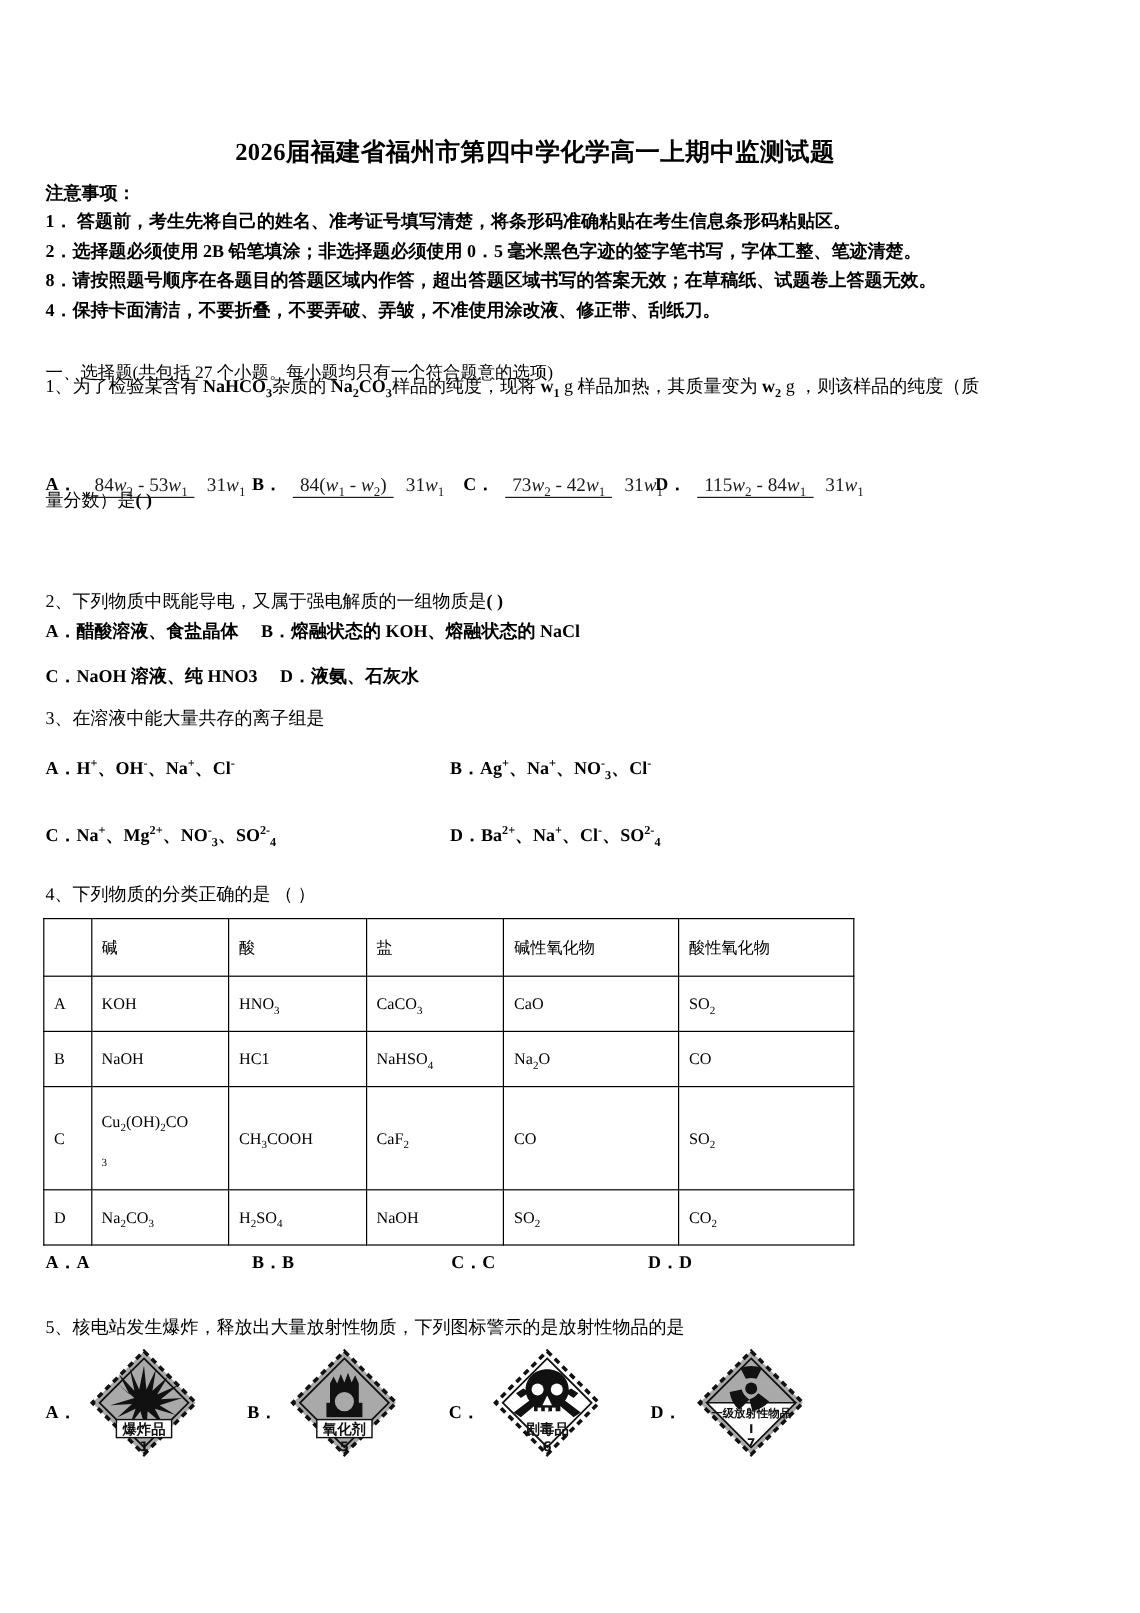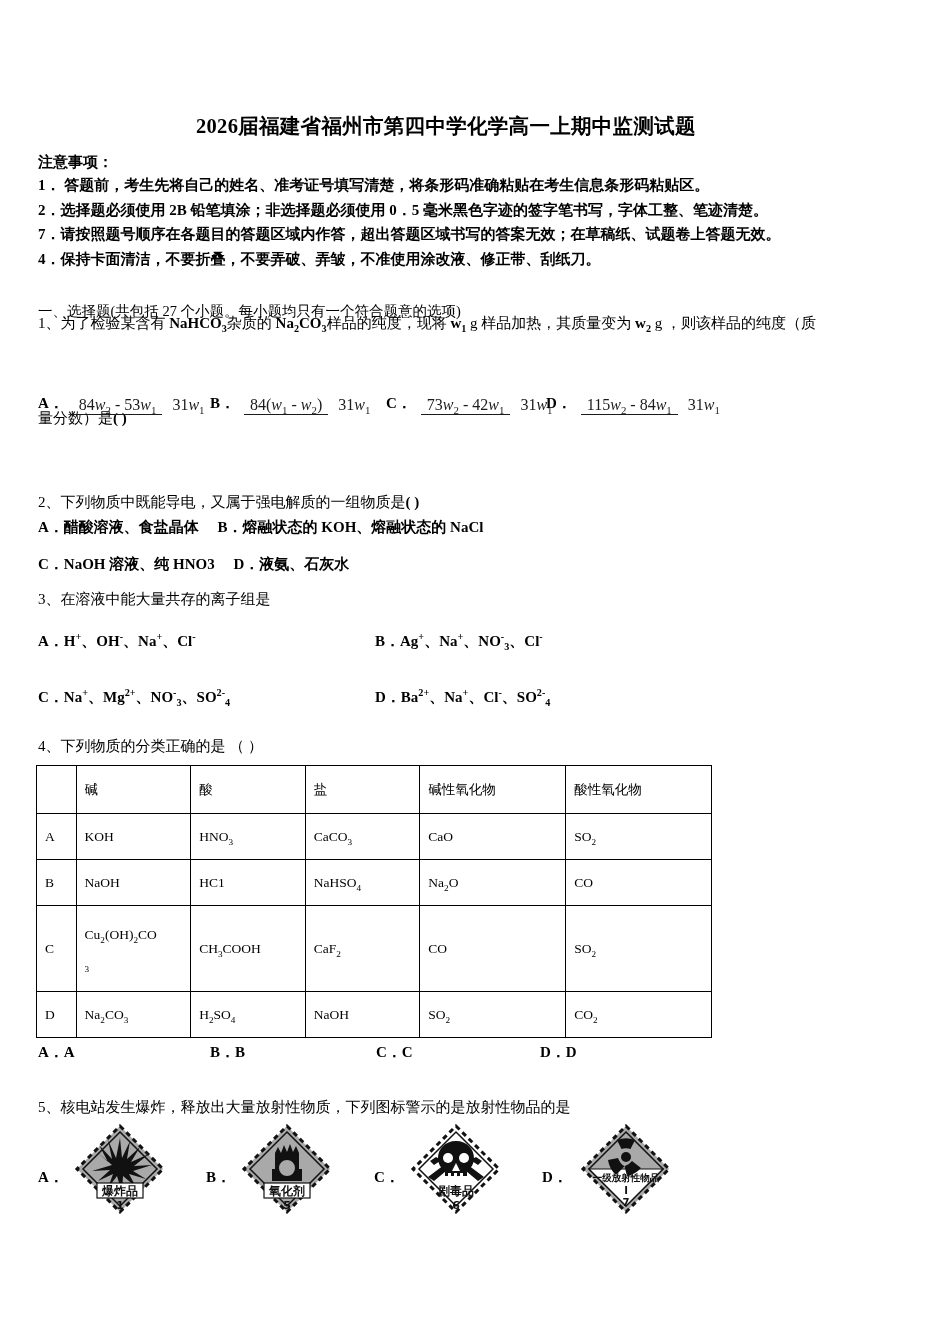--- a/index.html
+++ b/index.html
@@ -206,21 +206,21 @@
 <body>
 
 <div class="page">
 
   <div class="doc-title">2026届福建省福州市第四中学化学高一上期中监测试题</div>
 
   <div class="notice-block">
     <div class="notice-head">注意事项：</div>
     <div class="notice-line">1． 答题前，考生先将自己的姓名、准考证号填写清楚，将条形码准确粘贴在考生信息条形码粘贴区。</div>
     <div class="notice-line">2．选择题必须使用 2B 铅笔填涂；非选择题必须使用 0．5 毫米黑色字迹的签字笔书写，字体工整、笔迹清楚。</div>
-    <div class="notice-line">7．请按照题号顺序在各题目的答题区域内作答，超出答题区域书写的答案无效；在草稿纸、试题卷上答题无效。</div>
+    <div class="notice-line">8．请按照题号顺序在各题目的答题区域内作答，超出答题区域书写的答案无效；在草稿纸、试题卷上答题无效。</div>
     <div class="notice-line">4．保持卡面清洁，不要折叠，不要弄破、弄皱，不准使用涂改液、修正带、刮纸刀。</div>
   </div>
 
   <div class="section-head">一、选择题(共包括 27 个小题。每小题均只有一个符合题意的选项)</div>
 
   <div class="q1-line1">
     <span>1</span><span>、为了检验某含有 </span><span class="bi">NaHCO<sub>3</sub></span><span>杂质的 </span><span class="bi">Na<sub>2</sub>CO<sub>3</sub></span><span>样品的纯度，现将 </span><span class="bi">w<sub>1</sub></span><span> g 样品加热，其质量变为 </span><span class="bi">w<sub>2</sub></span><span> g ，则该样品的纯度（质</span>
   </div>
   <div class="q1-line2">量分数）是<span class="bi">( )</span></div>
 

